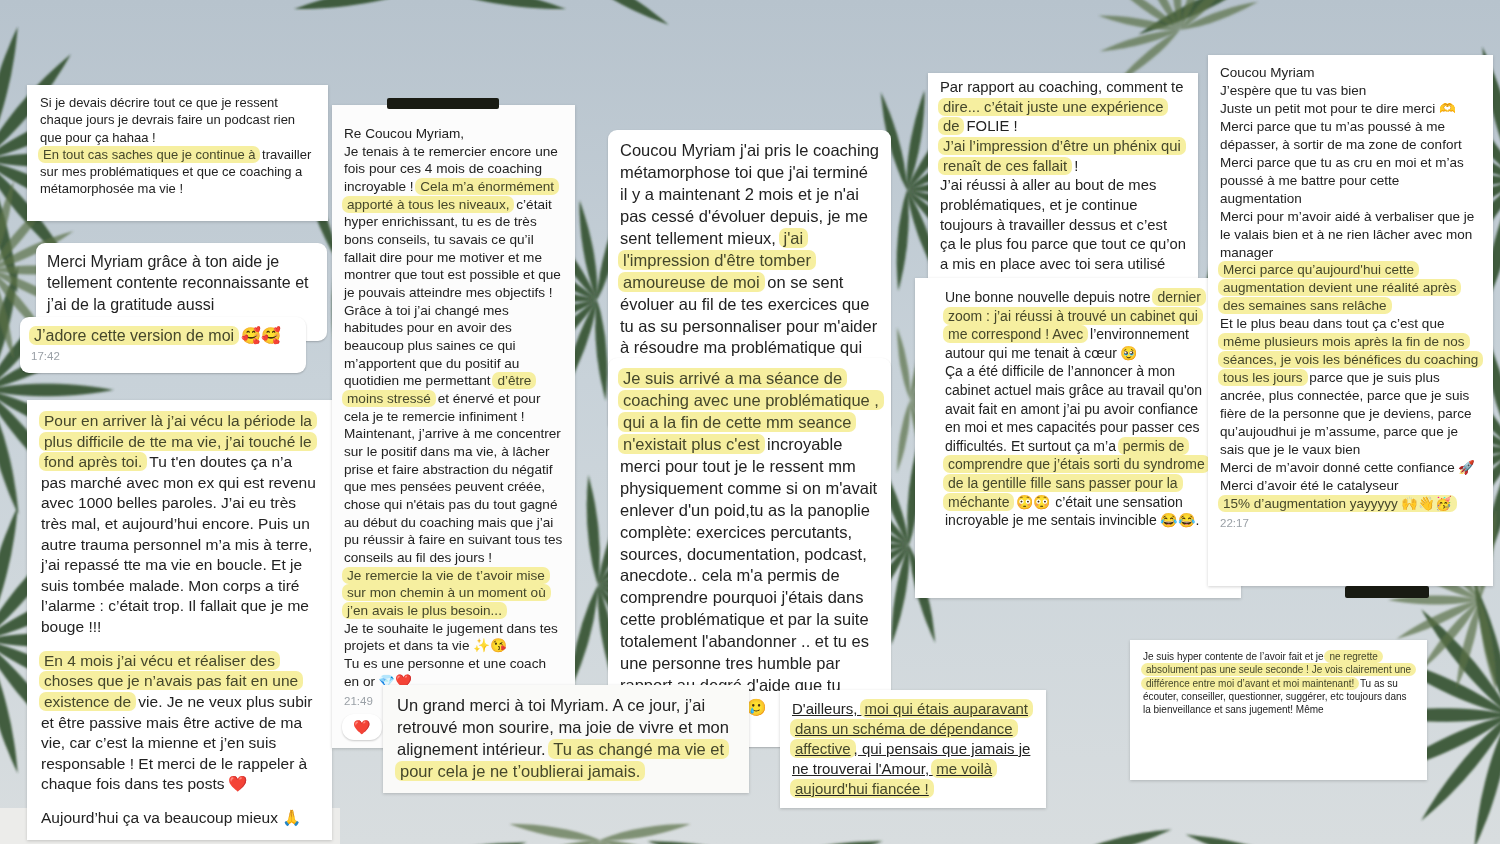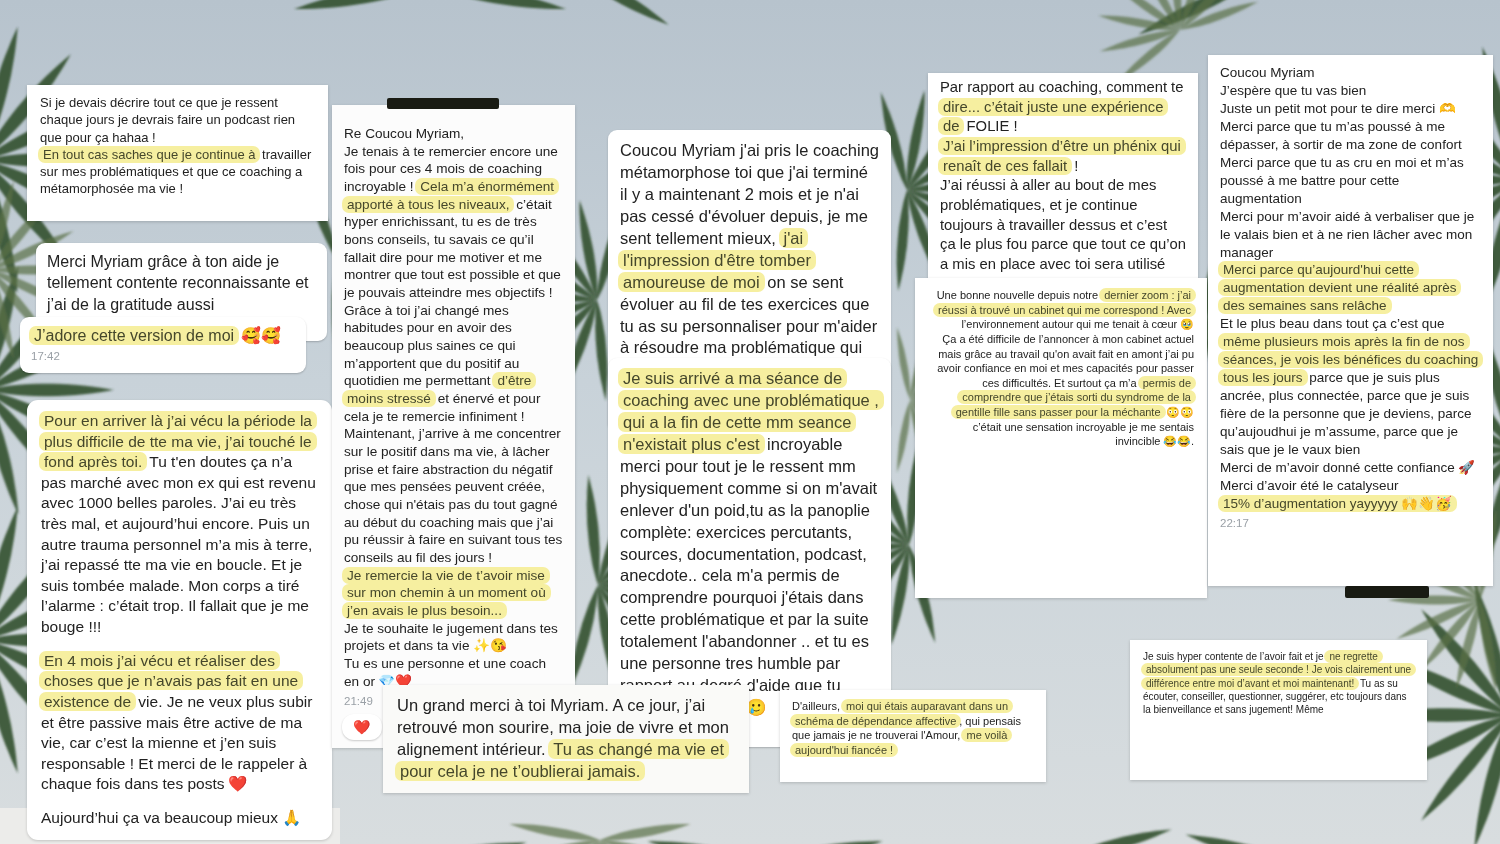--- a/index.html
+++ b/index.html
@@ -20,28 +20,28 @@
   mark{
     background:var(--hl,#f6efa0);color:#45472b;
     padding:1px 5px;margin:0 -2px;border-radius:7px;
     -webkit-box-decoration-break:clone;box-decoration-break:clone;
   }
   .time{display:block;color:var(--time,#9aa0a6);font-size:11.5px;margin-top:3px;}
   
   #c-a {left:27px;  top:85px;  width:275px; min-height:118px;padding:9px 13px; font-size:13px;}
   #c-b1{left:36px;  top:243px; width:269px; padding:8px 11px;font-size:16px;}
   #c-b2{left:20px;  top:317px; width:264px; padding:8px 11px;font-size:16px;}
-  #c-c {left:27px;  top:400px; width:277px; min-height:386px;padding:11px 14px;font-size:15.5px;border-radius:11px;}
+  #c-c {left:27px;  top:400px; width:277px; min-height:386px;padding:11px 14px;font-size:15.5px;}
   #c-d {left:332px; top:105px; width:219px; min-height:462px;padding:20px 12px 6px;font-size:13.6px;line-height:1.3;background:#fcfcfc;}
   #c-e1{left:608px; top:130px; width:259px; padding:10px 12px;font-size:16.5px;}
   #c-e2{left:608px; top:358px; width:259px; padding:10px 12px;font-size:16.5px;}
   #c-f {left:383px; top:685px; width:338px; min-height:81px; padding:10px 14px;font-size:16.5px;background:#fafaf8;}
-  #c-g {left:780px; top:690px; width:242px; min-height:74px; padding:9px 12px; font-size:11px;}
+  #c-g {left:780px; top:690px; width:242px; min-height:74px; padding:9px 12px; font-size:15px;text-decoration:underline;}
   #c-h {left:928px; top:73px;  width:246px; min-height:173px;padding:5px 12px; font-size:14.8px;}
-  #c-i {left:915px; top:278px; width:266px; min-height:300px;padding:10px 13px;font-size:11px;text-align:right;}
+  #c-i {left:915px; top:278px; width:266px; min-height:300px;padding:10px 30px;font-size:14px;}
   #c-j {left:1208px;top:55px;  width:261px; min-height:513px;padding:9px 12px; font-size:13.5px;}
   #c-k {left:1130px;top:640px; width:271px; min-height:120px;padding:10px 13px;font-size:10px;}
   
   .strip{position:absolute;background:#191b13;border-radius:2px;}
   #d-strip-top{top:-7px;left:55px;width:112px;height:11px;}
   .d-bottom{position:relative;height:30px;margin-top:4px;}
   #d-strip-bottom{top:6px;left:128px;width:72px;height:12px;}
   #d-heart-bubble{
     position:absolute;left:-2px;top:2px;width:40px;height:26px;background:#fff;
     border-radius:12px;box-shadow:0 1px 2px rgba(0,0,0,.2);

